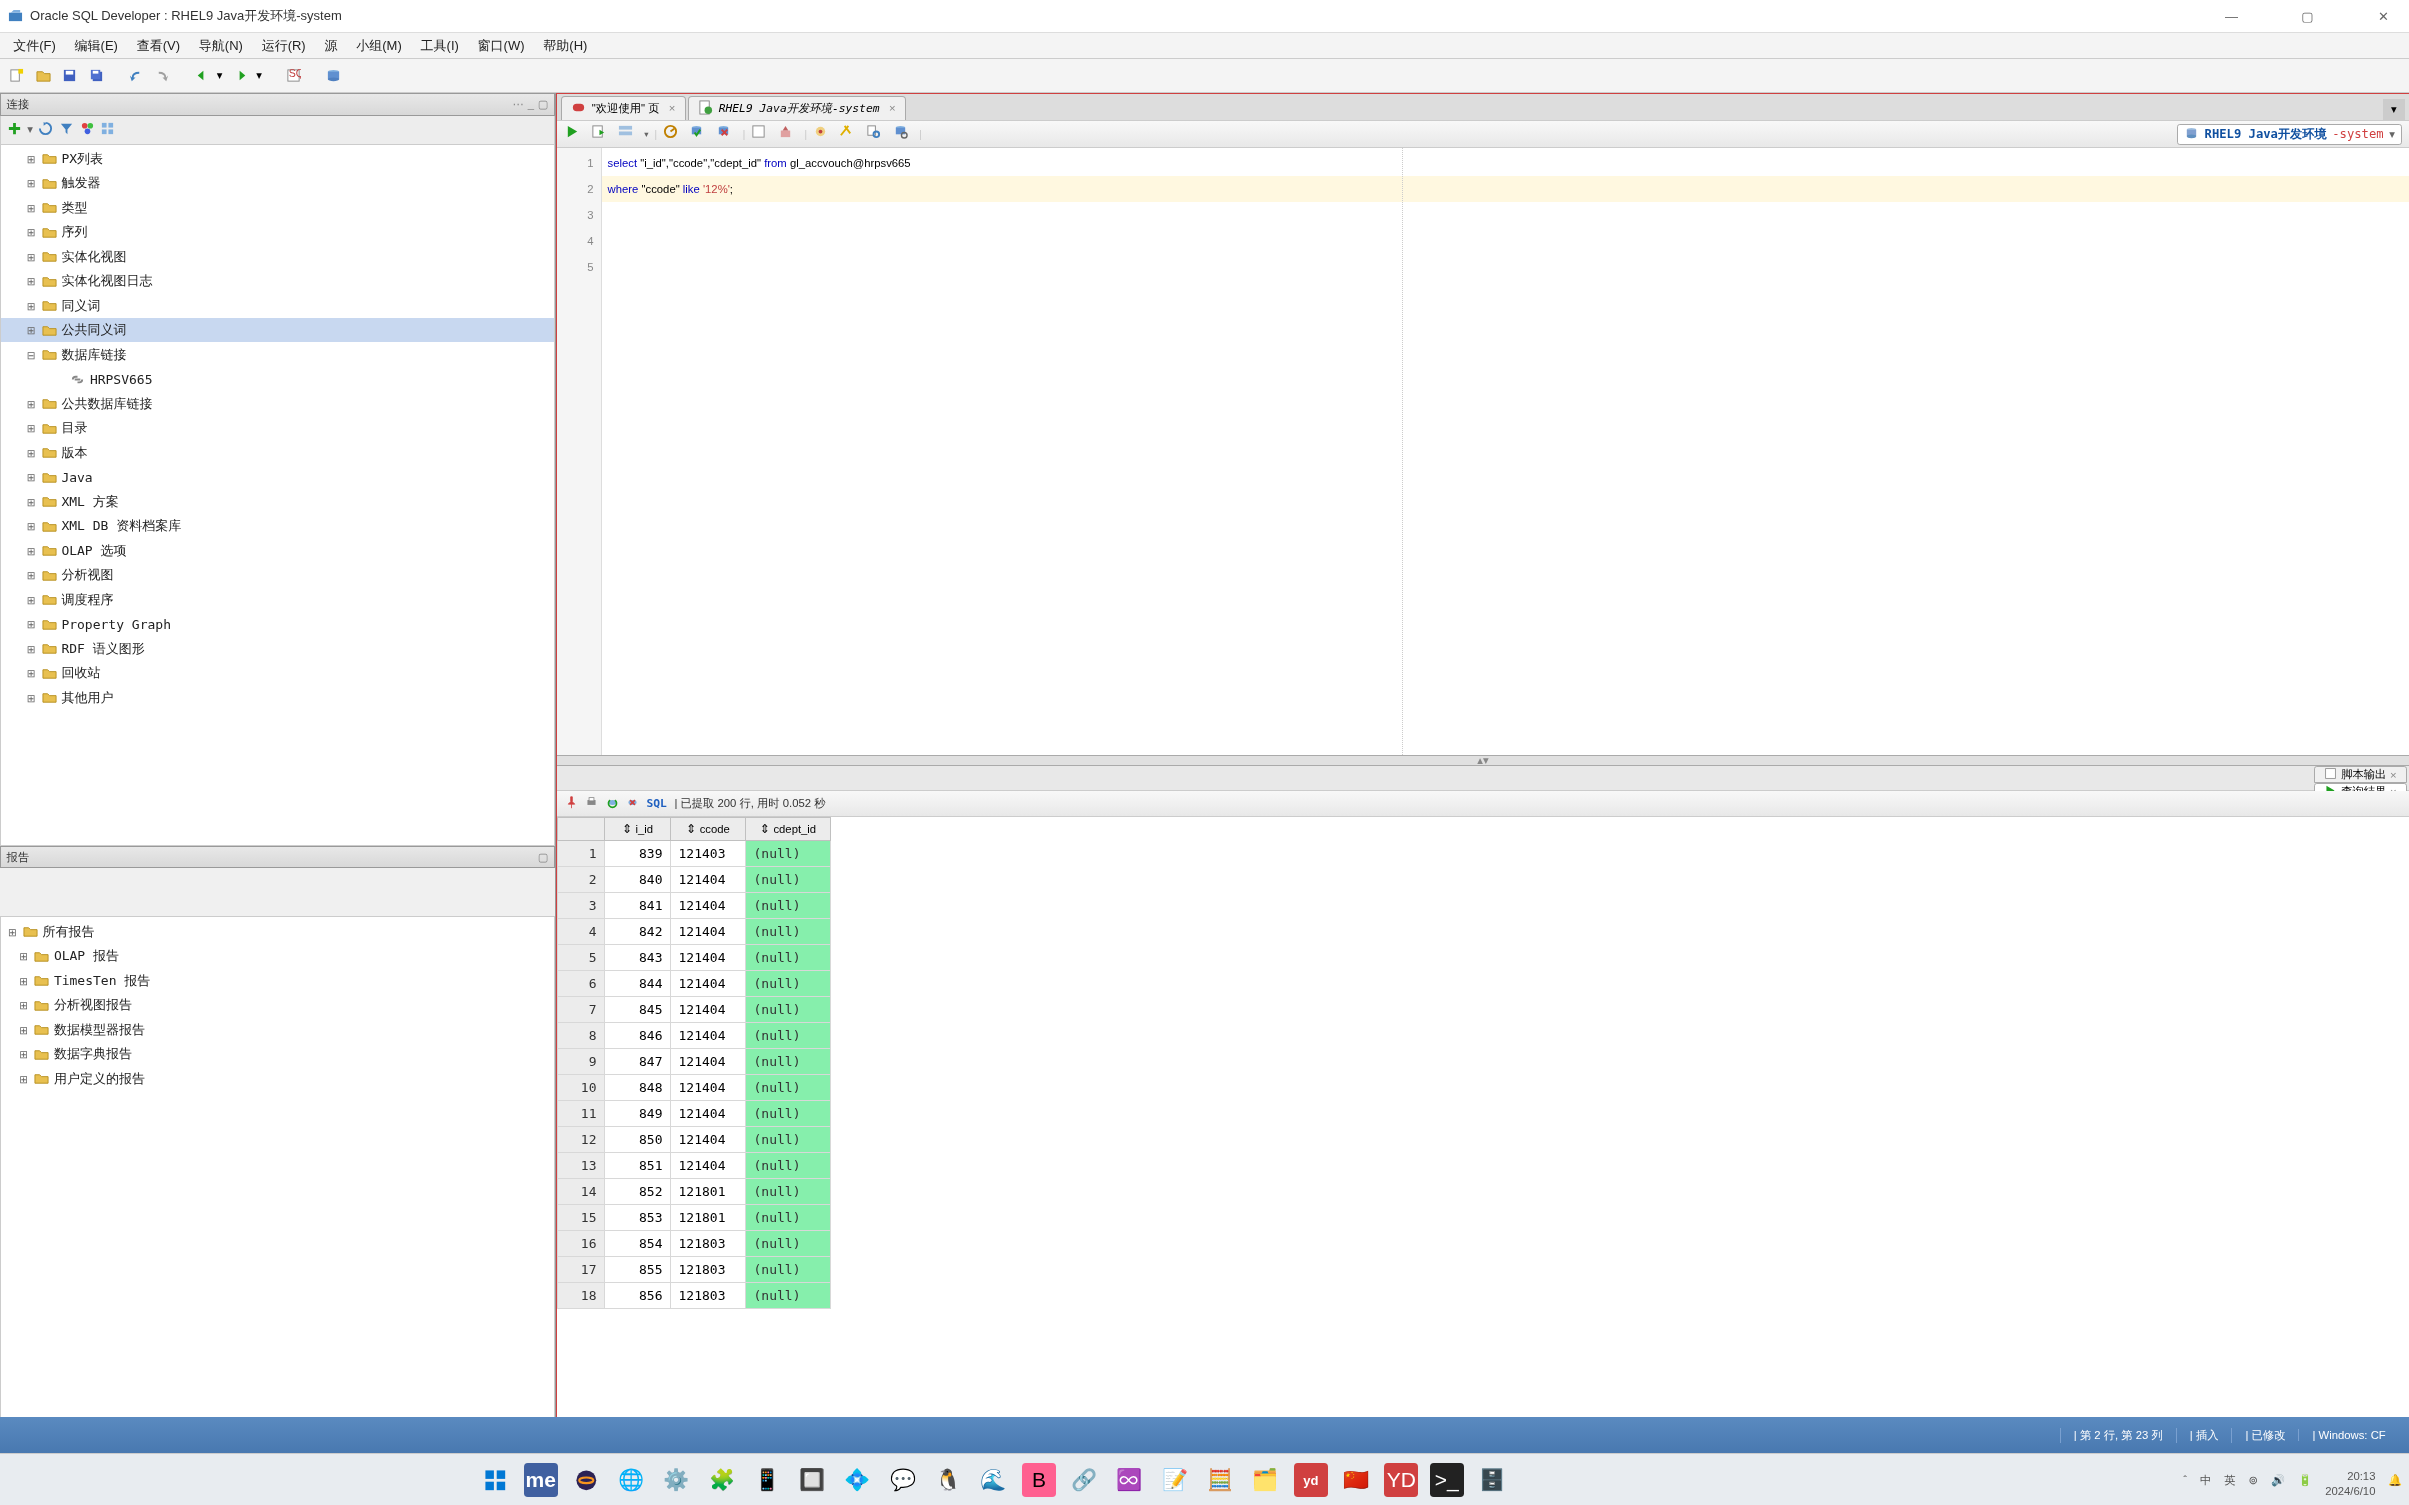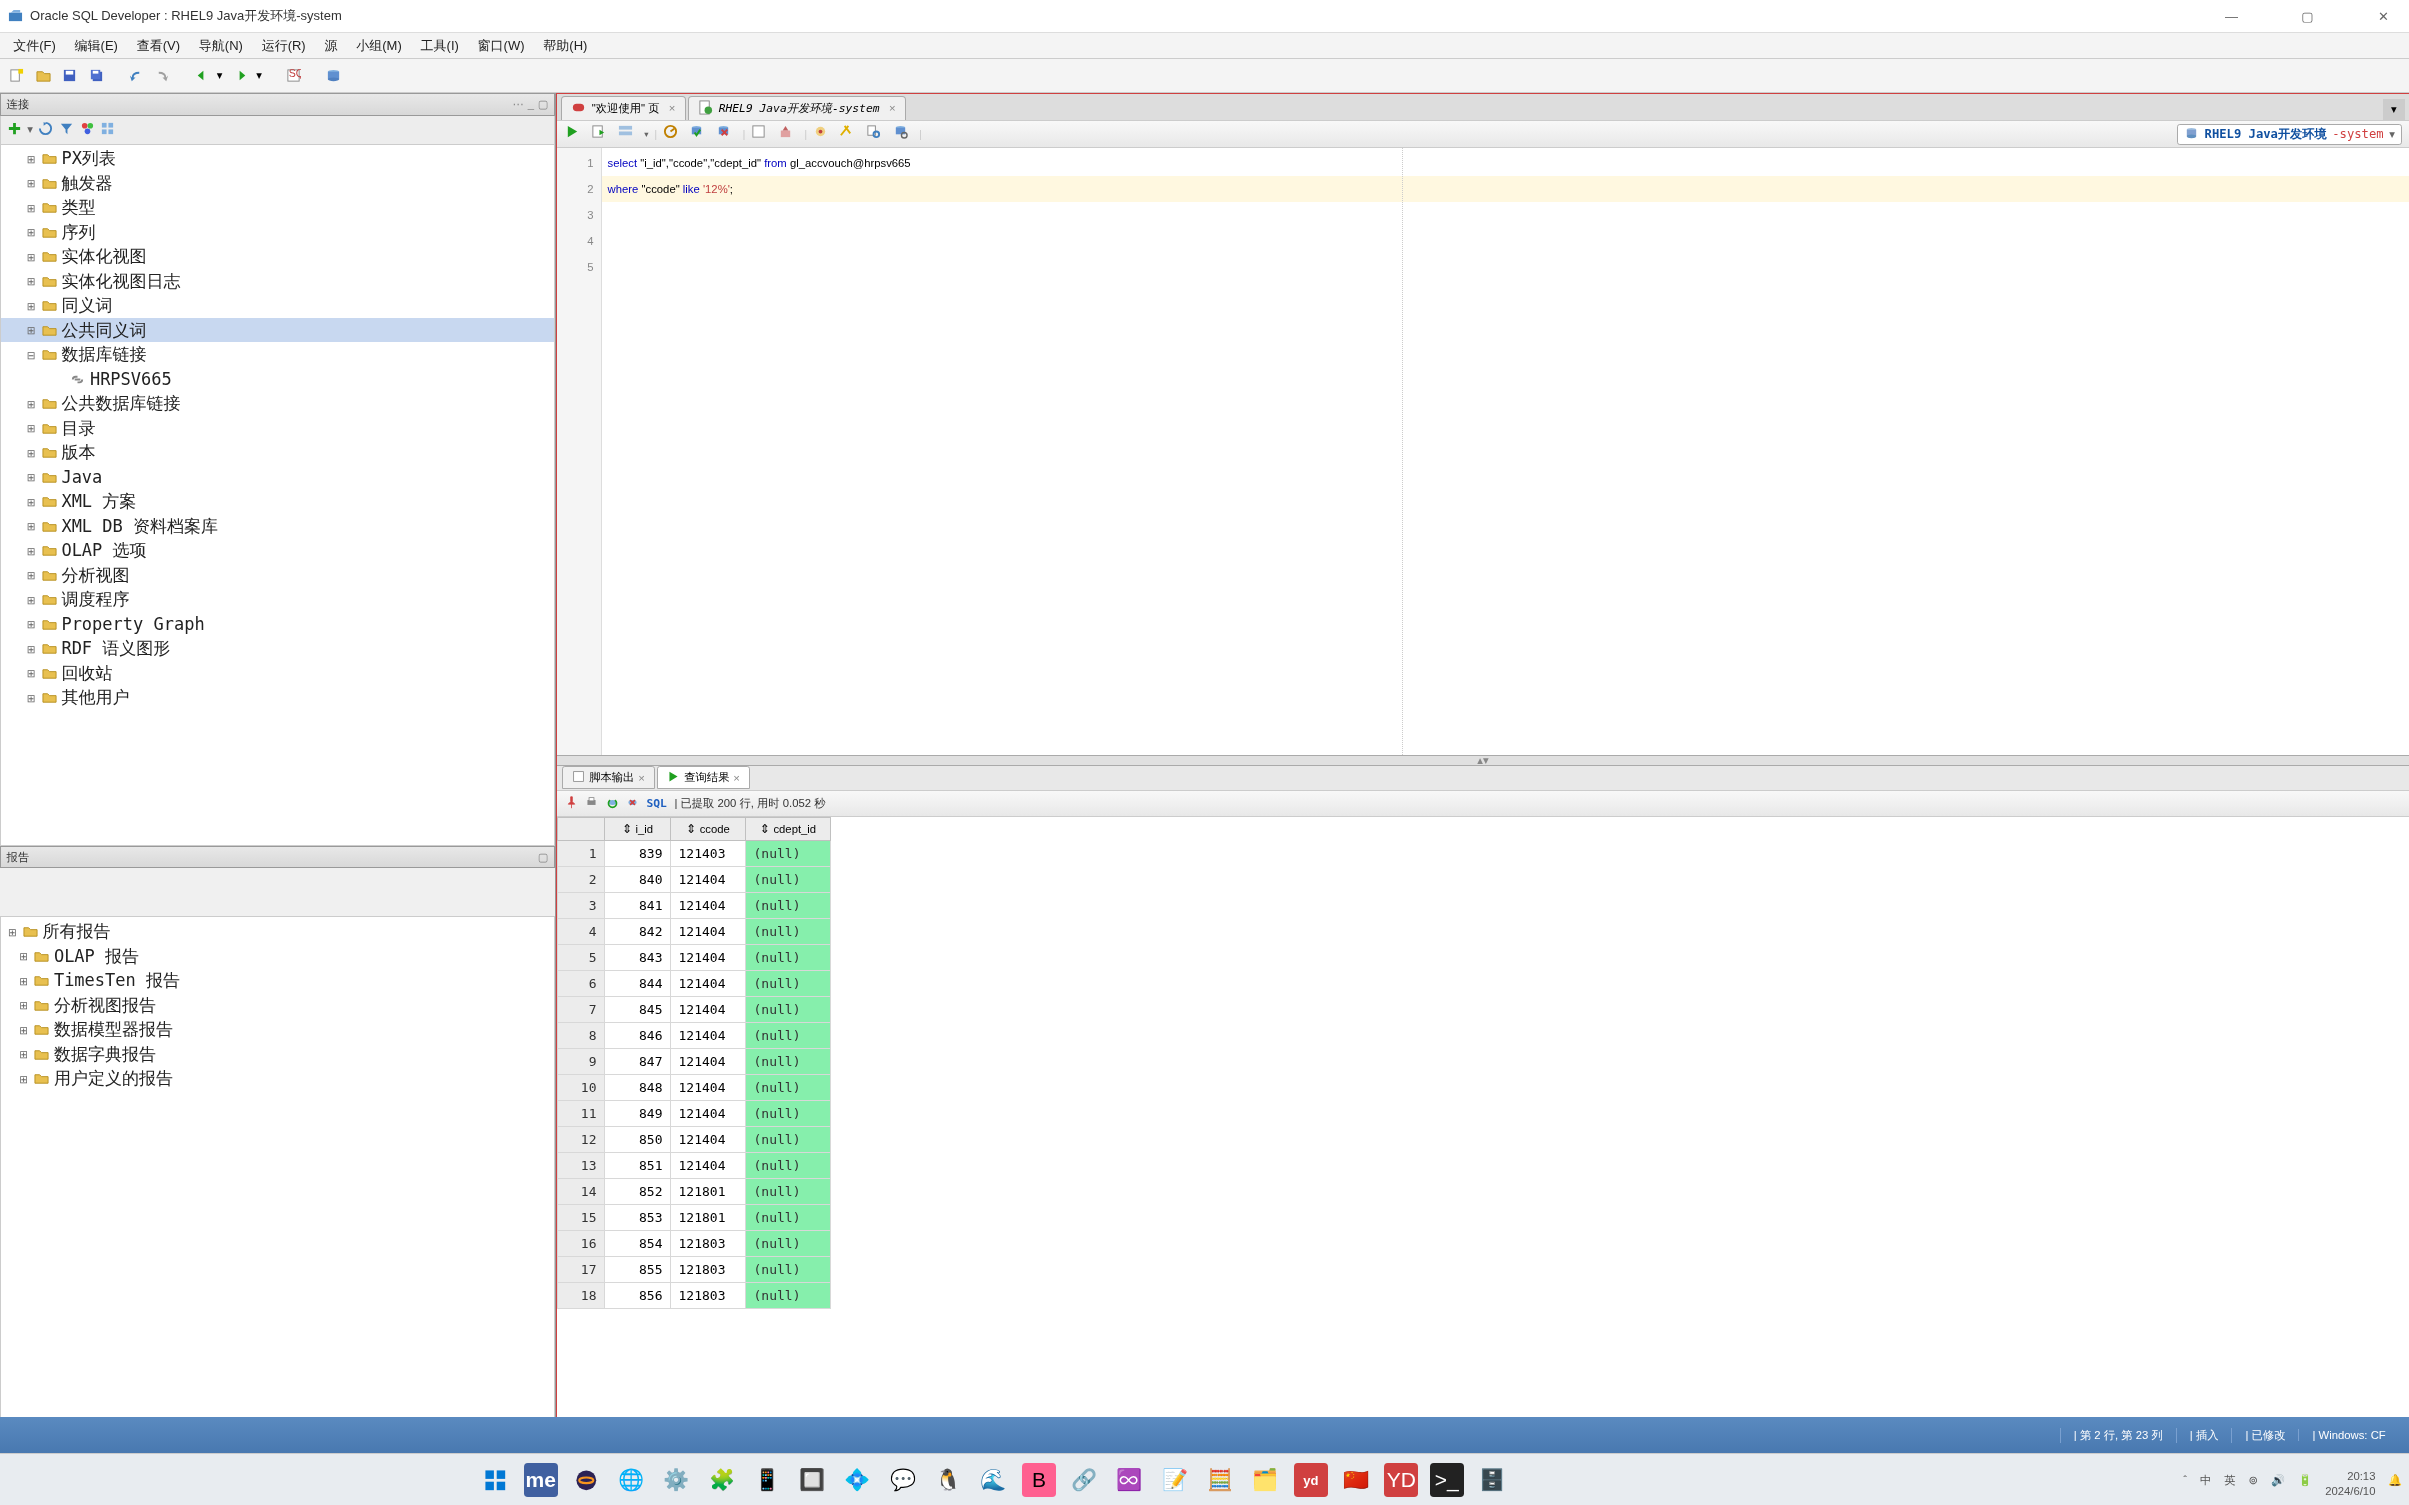--- a/index.html
+++ b/index.html
@@ -30,21 +30,21 @@
 
 
 .panel-header { height: 22.6px; background: linear-gradient(#e8e8e8,#d8d8d8); border: 0.9px solid #999; display: flex; align-items: center; padding: 0 5.6px; font-size: 12.2px; color: #333; }
 .panel-header .hdr-controls { margin-left: auto; display: flex; gap: 3.8px; color: #888; }
 .panel-toolbar { height: 28px; background: #ededed; display: flex; align-items: center; padding: 0 5.6px; gap: 5.6px; border-left: 0.9px solid #ccc; border-right: 0.9px solid #ccc; }
 .tree { flex: 1; background: #fff; border: 0.9px solid #ccc; overflow-y: auto; padding: 1.9px 0; }
 .tree-node { display: flex; align-items: center; height: 24.5px; padding-left: 24.5px; gap: 3.8px; }
 .tree-node.selected { background: #c8d8f0; }
 .tree-node .exp { width: 11.3px; text-align: center; color: #666; font-size: 10.4px; }
 .tree-node .ticon { width: 17px; height: 15px; display: flex; align-items: center; justify-content: center; }
-.tree-node .label { color: #222; font-size: 17px; font-family: "SimSun", monospace; }
+.tree-node .label { color: #222; font-size: 13px; font-family: "SimSun", monospace; }
 .tree-node.child { padding-left: 53px; }
 
 .conn-panel { flex: 1.3; display: flex; flex-direction: column; min-height: 0; }
 .report-panel { flex: 1; display: flex; flex-direction: column; min-height: 0; gap: 48px; }
 
 
 .right-col { flex: 1; display: flex; flex-direction: column; border: 1.9px solid #d04040; }
 
 
 .editor-tabbar { height: 26px; background: #ddd; display: flex; align-items: flex-end; padding-left: 3.8px; }
@@ -73,21 +73,21 @@
 .code-line.hl { background: #fff8e0; }
 .kw { color: #0000c0; }
 .str { color: #c04040; }
 .ident { color: #000; }
 .code-vline { position: absolute; left: 800px; top: 0; bottom: 0; width: 0.9px; border-left: 0.9px dotted #ccc; }
 
 
 .hsplitter { height: 11.3px; background: #e0e0e0; border-top: 0.9px solid #aaa; border-bottom: 0.9px solid #aaa; display: flex; align-items: center; justify-content: center; color: #888; }
 
 
-.result-tabbar { height: 24.5px; background: #e8e8e8; display: flex; align-items: flex-start; padding-left: 5px; border-bottom: 0.9px solid #ccc; }
+.result-tabbar { height: 24.5px; background: #e8e8e8; display: flex; align-items: flex-end; padding-left: 20px; border-bottom: 0.9px solid #ccc; flex-direction: column; }
 .result-tab { height: 22.6px; padding: 0 9.4px; display: flex; align-items: center; gap: 3.8px; border: 0.9px solid #aaa; background: #fff; font-size: 12.2px; margin-right: 1.9px; border-radius: 2.8px 2.8px 0 0;}
 .result-tab.inactive { background: #f0f0f0; }
 .result-tab .close-x { color: #888; }
 
 
 .result-toolbar { height: 26px; background: linear-gradient(#f8f8f8,#e8e8e8); display: flex; align-items: center; padding: 0 7.5px; gap: 7.5px; border-bottom: 0.9px solid #ccc; font-size: 12.2px; }
 .result-toolbar .status-text { color: #333; font-family: Liberation Sans, sans-serif; }
 .sqlbtn { color: #2060c0; font-weight: bold; font-family: monospace; }
 
 

